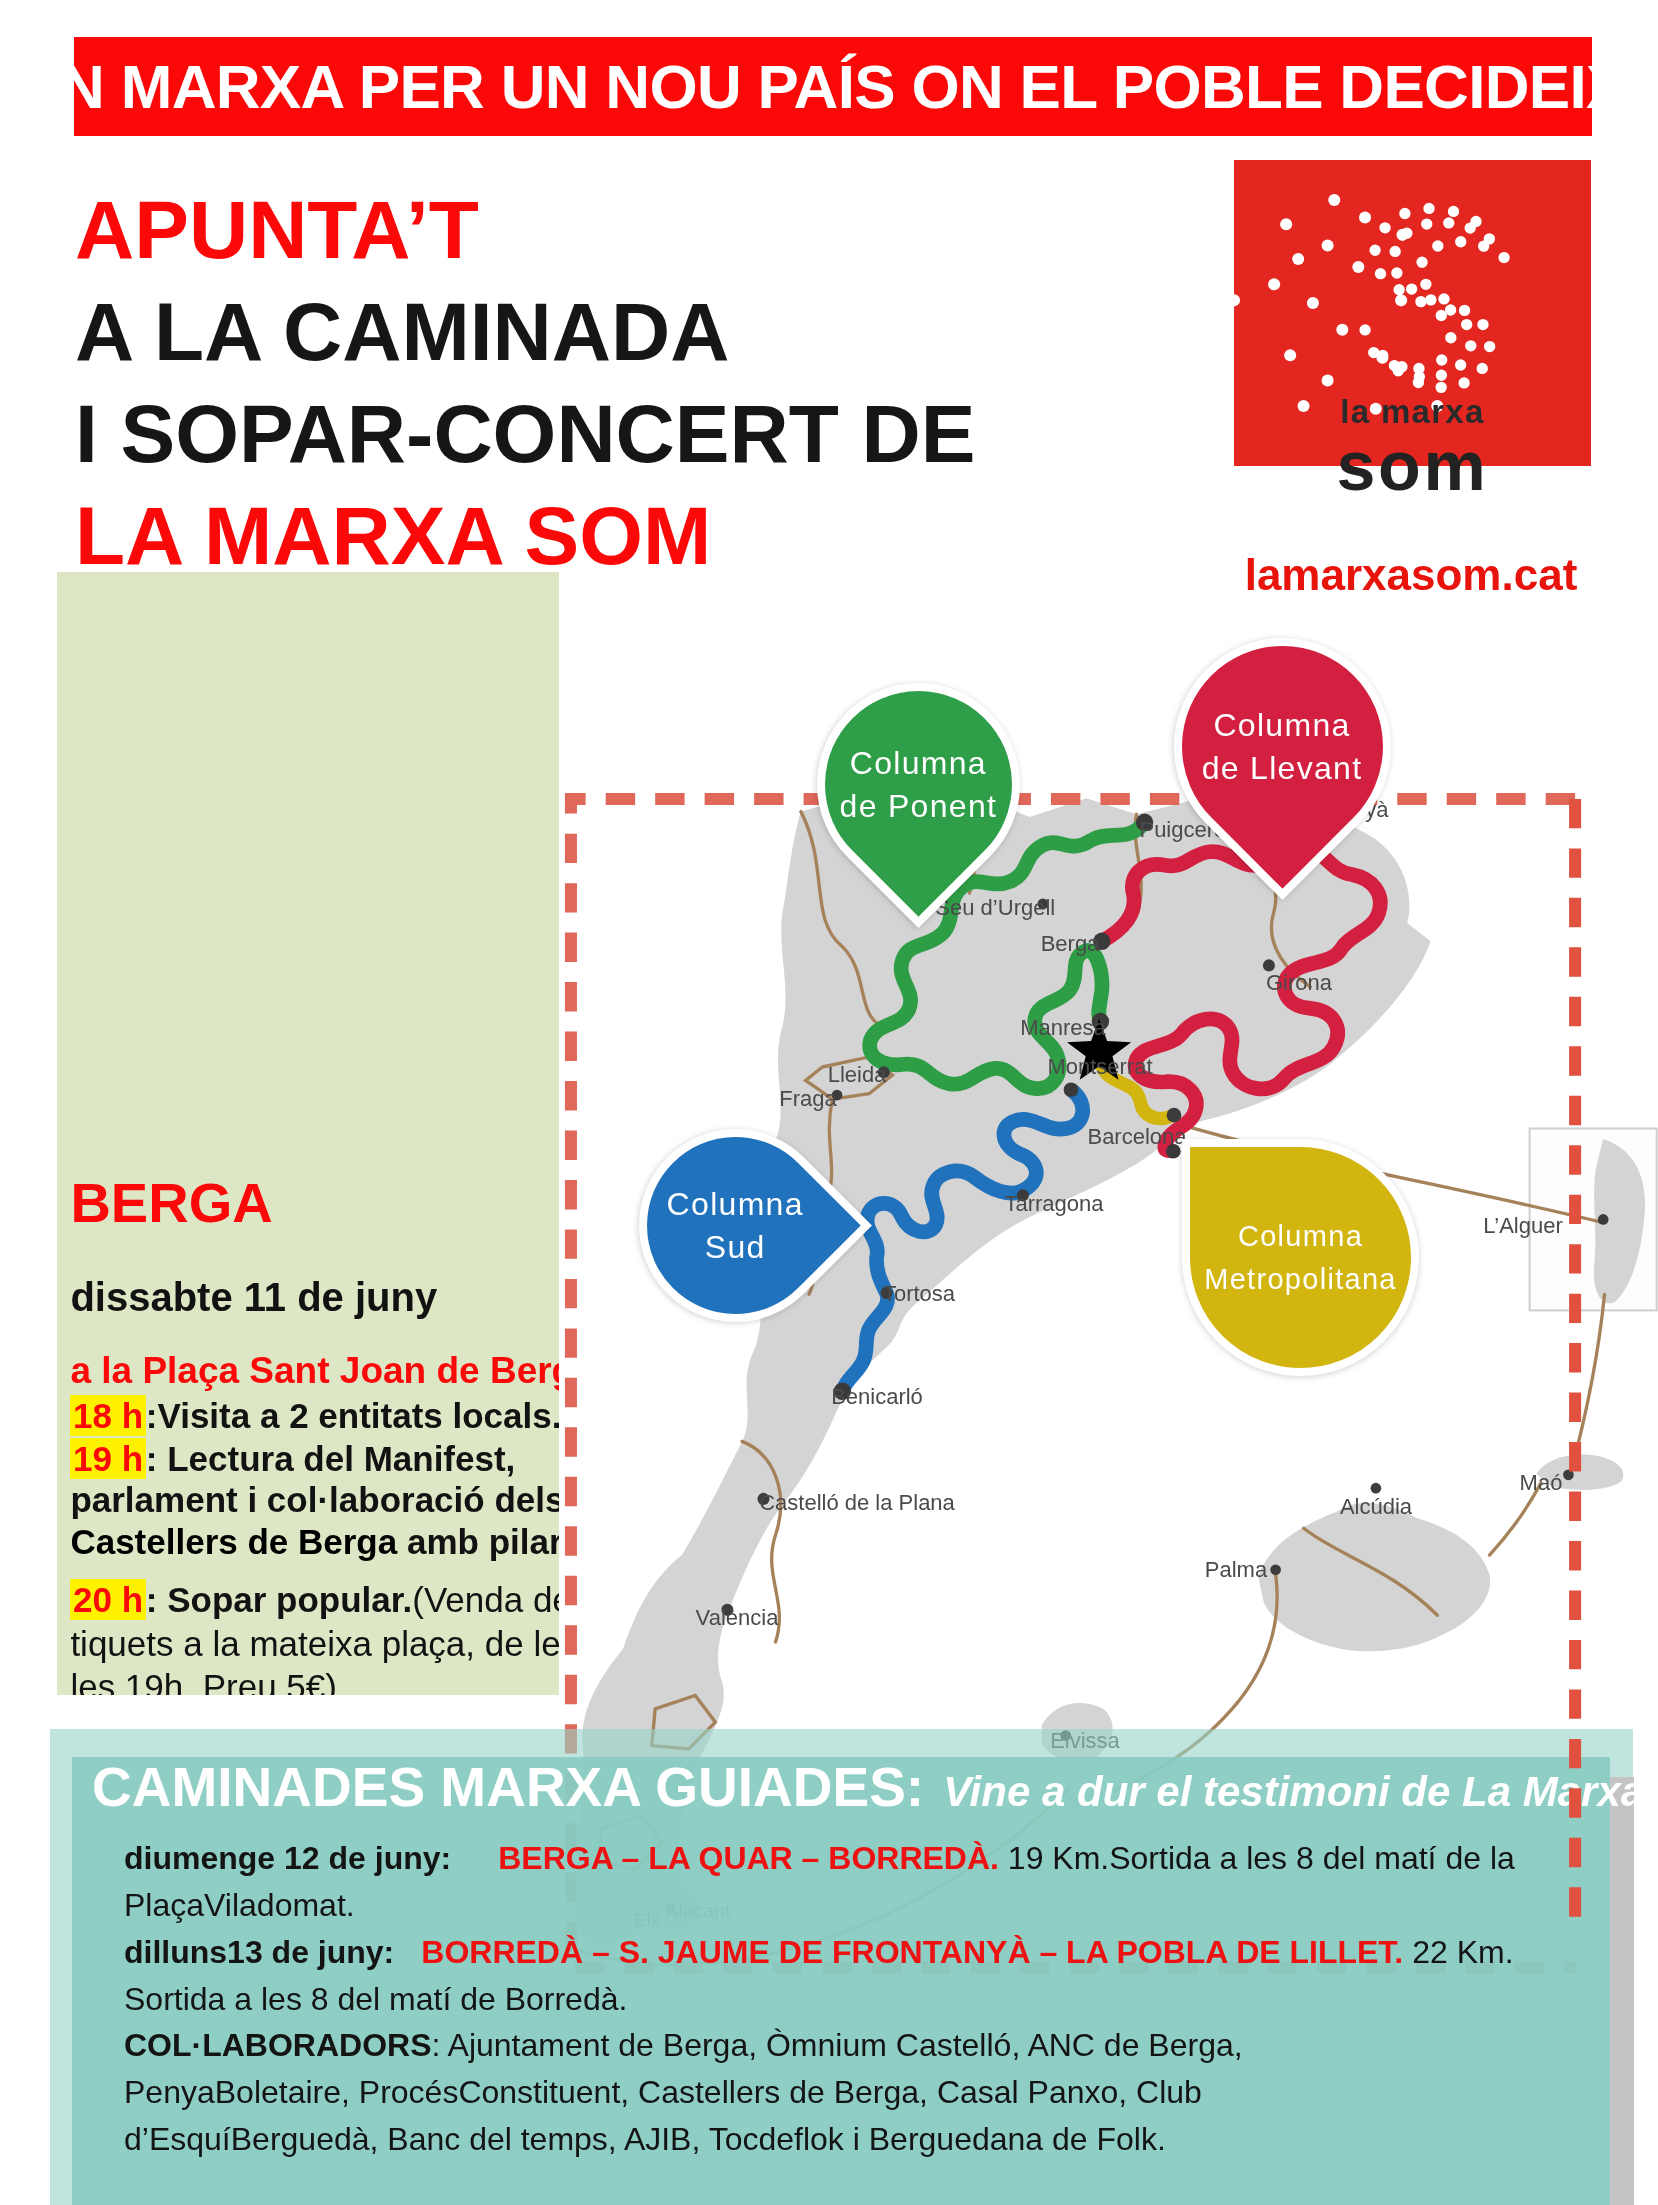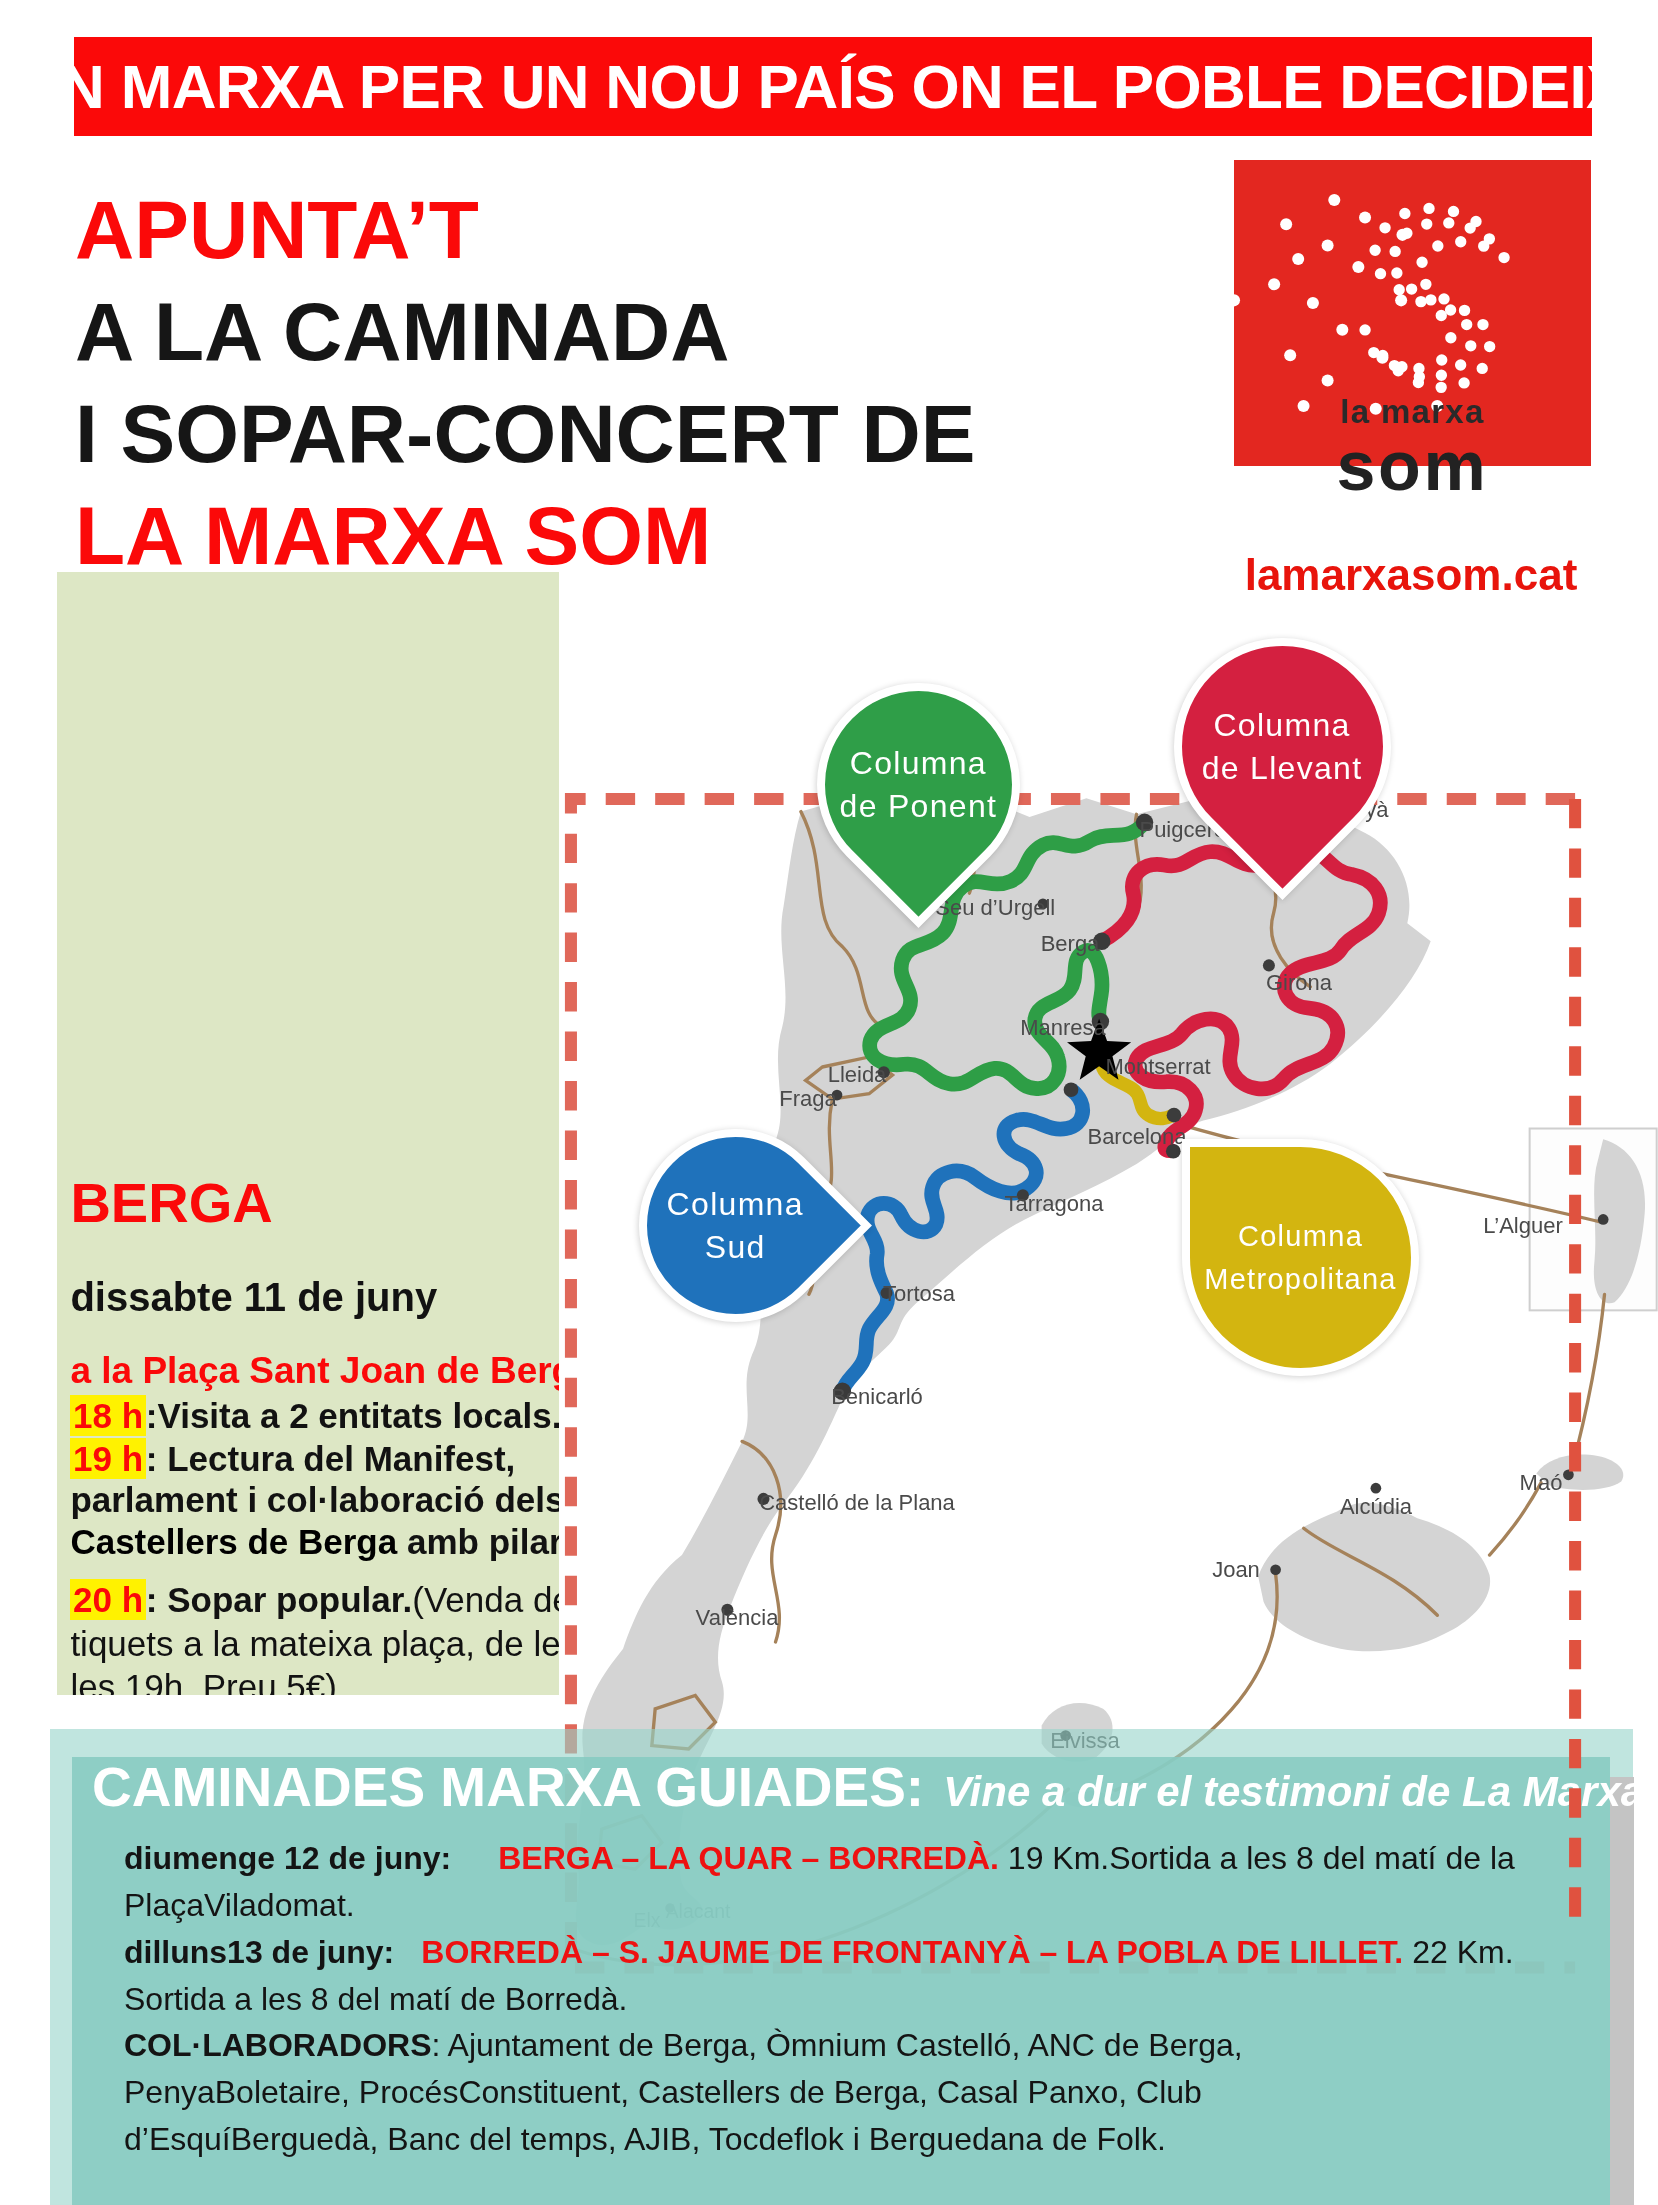--- a/index.html
+++ b/index.html
@@ -232,31 +232,31 @@
 
     <polygon fill="#000000" points="1644,1488 1656,1521 1692,1523 1664,1544 1673,1579 1644,1559 1615,1579 1624,1544 1596,1523 1632,1521"></polygon>
   </svg>
 
   <div class="city" style="left:1345px;top:786px;">Perpinyà</div>
   <div class="city" style="left:1189px;top:806px;">Puigcerdà</div>
   <div class="city" style="left:980px;top:884px;">La Seu d’Urgell</div>
   <div class="city" style="left:1070px;top:920px;">Berga</div>
   <div class="city" style="left:1299px;top:959px;">Girona</div>
   <div class="city" style="left:1063px;top:1004px;">Manresa</div>
-  <div class="city" style="left:1158px;top:1043px;">Montserrat</div>
+  <div class="city" style="left:1100px;top:1043px;">Montserrat</div>
   <div class="city" style="left:857px;top:1051px;">Lleida</div>
   <div class="city" style="left:808px;top:1075px;">Fraga</div>
   <div class="city" style="left:1137px;top:1113px;">Barcelona</div>
   <div class="city" style="left:1054px;top:1180px;">Tarragona</div>
   <div class="city" style="left:919px;top:1270px;">Tortosa</div>
   <div class="city" style="left:877px;top:1373px;">Benicarló</div>
   <div class="city" style="left:857px;top:1479px;">Castelló de la Plana</div>
   <div class="city" style="left:737px;top:1594px;">València</div>
   <div class="city" style="left:1085px;top:1717px;">Eivissa</div>
-  <div class="city" style="left:1236px;top:1546px;">Joan</div>
+  <div class="city" style="left:1236px;top:1546px;">Palma</div>
   <div class="city" style="left:1376px;top:1483px;">Alcúdia</div>
   <div class="city" style="left:1541px;top:1459px;">Maó</div>
   <div class="city" style="left:1523px;top:1202px;">L’Alguer</div>
   <div class="city small" style="left:698px;top:1887px;">Alacant</div>
   <div class="city small" style="left:647px;top:1896px;">Elx</div>
 
   <div class="pin pin-down" style="left:817px;top:659px;width:187px;height:187px;background:#2f9e48;">
     <div class="txt">
       <div>Columna</div>
       <div>de Ponent</div>

